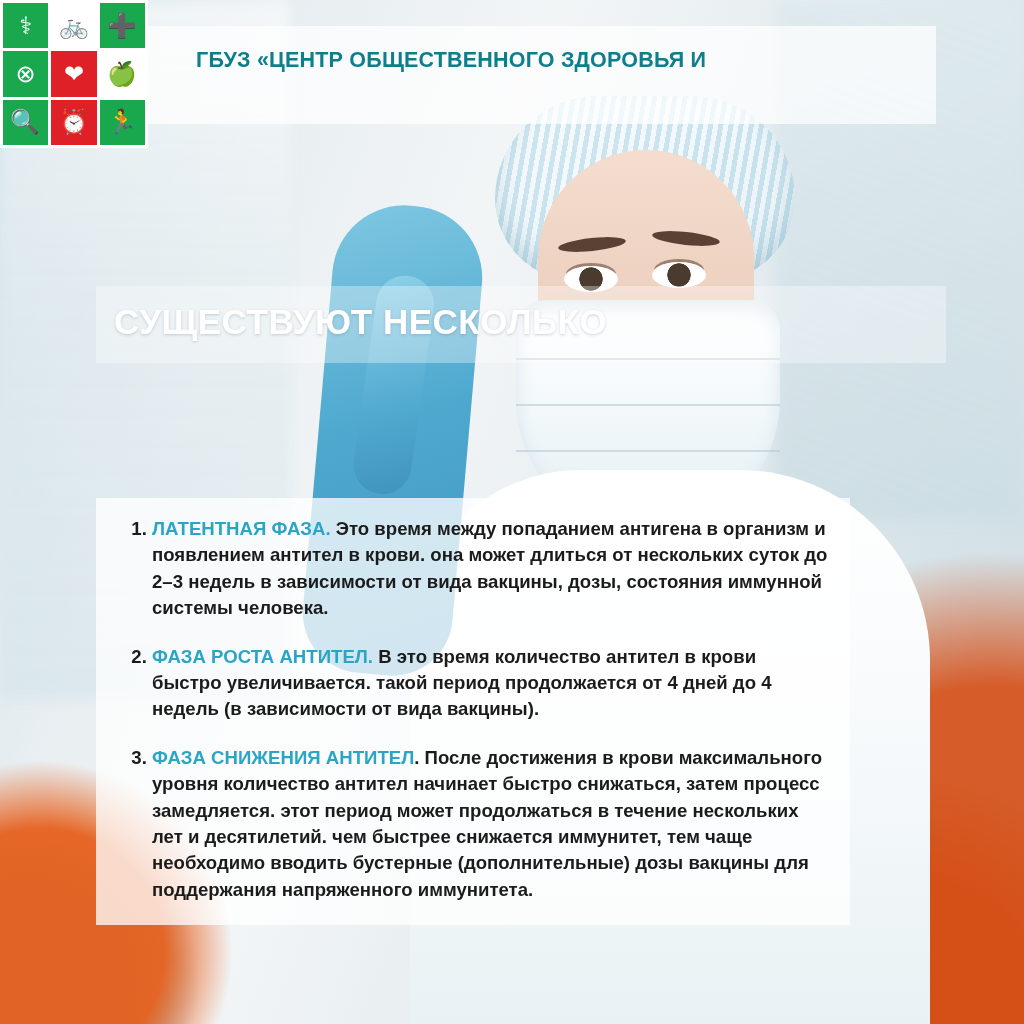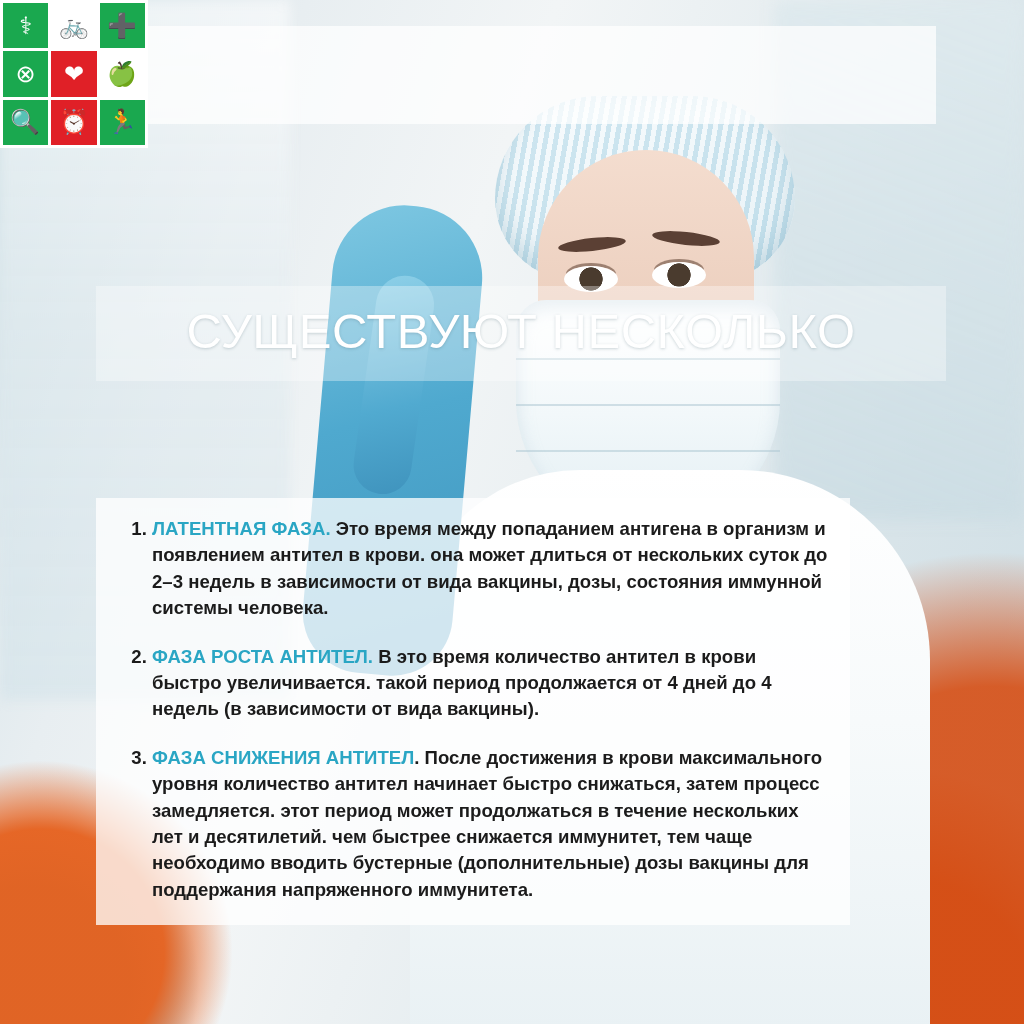--- a/index.html
+++ b/index.html
@@ -176,28 +176,27 @@
   .heading-band {
     position: absolute;
     left: 96px; top: 286px;
     width: 850px;
     padding: 14px 18px 18px 18px;
     box-sizing: border-box;
     background: rgba(255,255,255,0.34);
   }
   .heading-band .line {
     color: #ffffff;
-    font-weight: normal;
-    font-size: 49px;
+    font-weight: bold;
+    font-size: 35px;
     line-height: 1.28;
     letter-spacing: 0.5px;
     text-transform: uppercase;
     text-shadow: 0 1px 3px rgba(60,90,105,0.25);
     white-space: nowrap;
-    text-align: center;
   }
 
   
   .body-band {
     position: absolute;
     left: 96px; top: 498px;
     width: 754px;
     padding: 18px 22px 22px 22px;
     box-sizing: border-box;
     background: rgba(255,255,255,0.76);
@@ -275,20 +274,21 @@
     <div class="logo-cell red">
         <span>⏰</span>
       </div>
     <div class="logo-cell green">
         <span>🏃</span>
       </div>
   </div>
 
   <div class="header-band"></div>
   <div class="header-title">
+    <div>ГБУЗ «ЦЕНТР ОБЩЕСТВЕННОГО ЗДОРОВЬЯ И</div>
   </div>
 
   <div class="heading-band">
     <div class="line">СУЩЕСТВУЮТ НЕСКОЛЬКО</div>
   </div>
 
   <div class="body-band">
     <ol class="steps">
       <li>
         <span class="phase">ЛАТЕНТНАЯ ФАЗА.</span><span> Это время между попаданием антигена в организм и появлением антител в крови. она может длиться от нескольких суток до 2–3 недель в зависимости от вида вакцины, дозы, состояния иммунной системы человека.</span>

